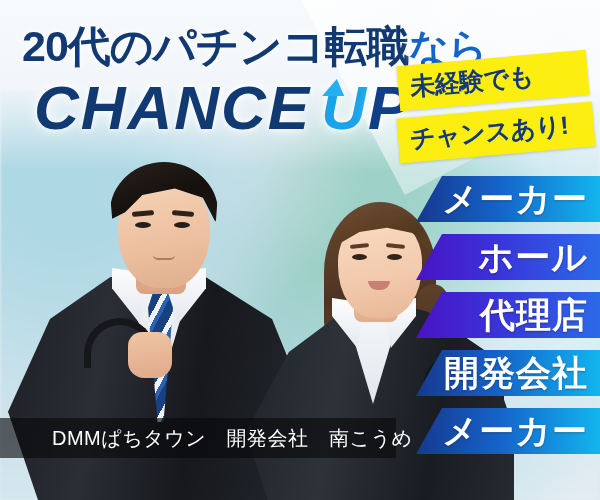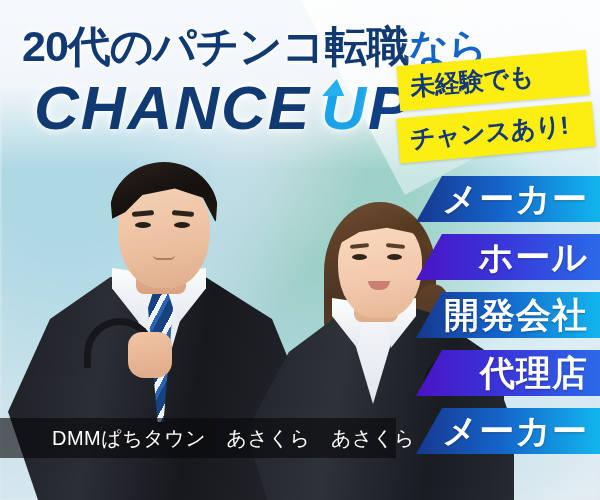--- a/index.html
+++ b/index.html
@@ -333,28 +333,28 @@
     <div class="badge-line l2">チャンスあり!</div>
   </div>
 
   <div class="menu">
     <div class="menu-item v-cyan">
       <span class="label">メーカー</span>
     </div>
     <div class="menu-item v-purple">
       <span class="label">ホール</span>
     </div>
+    <div class="menu-item v-purple">
+      <span class="label">代理店</span>
+    </div>
     <div class="menu-item v-cyan">
       <span class="label">開発会社</span>
     </div>
-    <div class="menu-item v-purple">
-      <span class="label">代理店</span>
-    </div>
     <div class="menu-item v-cyan">
       <span class="label">メーカー</span>
     </div>
   </div>
 
   <div class="caption">
-    <span class="text">DMMぱちタウン　あさくら　あさくら</span>
+    <span class="text">DMMぱちタウン　開発会社　南こうめ</span>
   </div>
 
 </div>
 
 </body></html>

